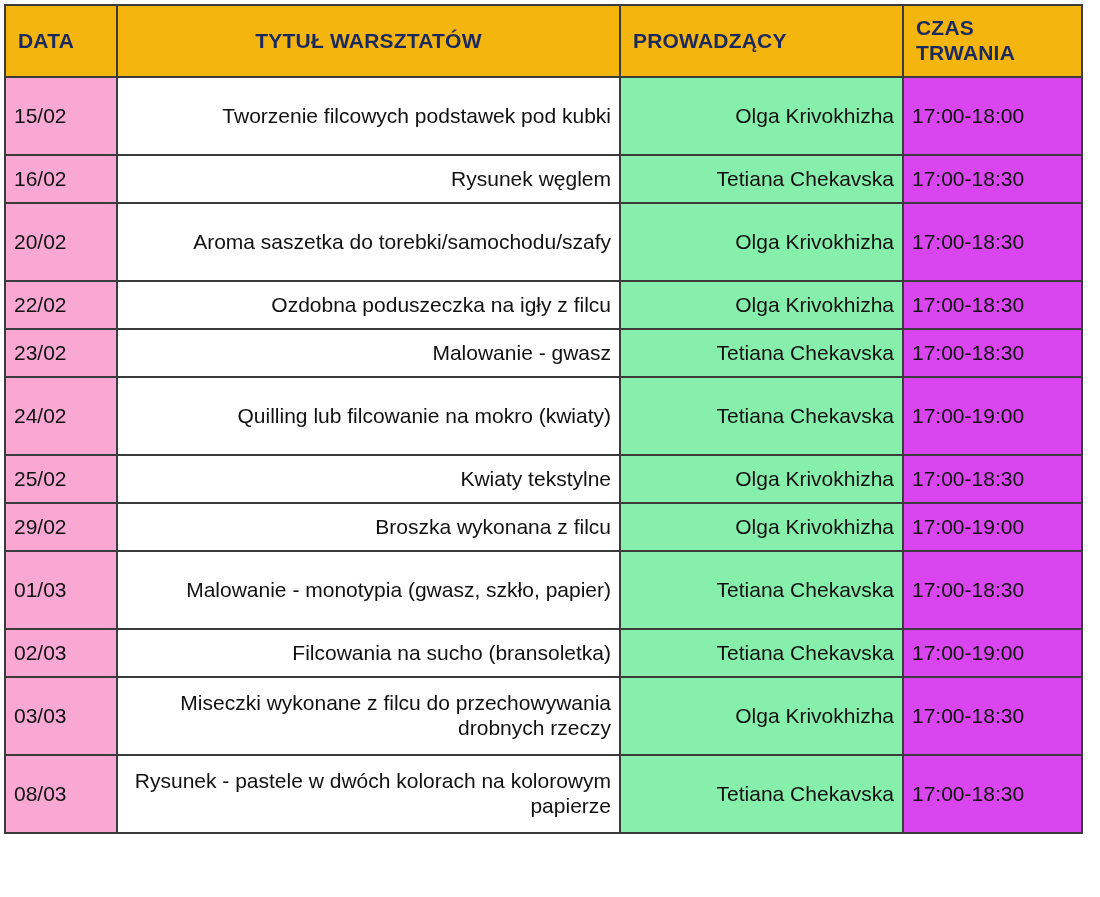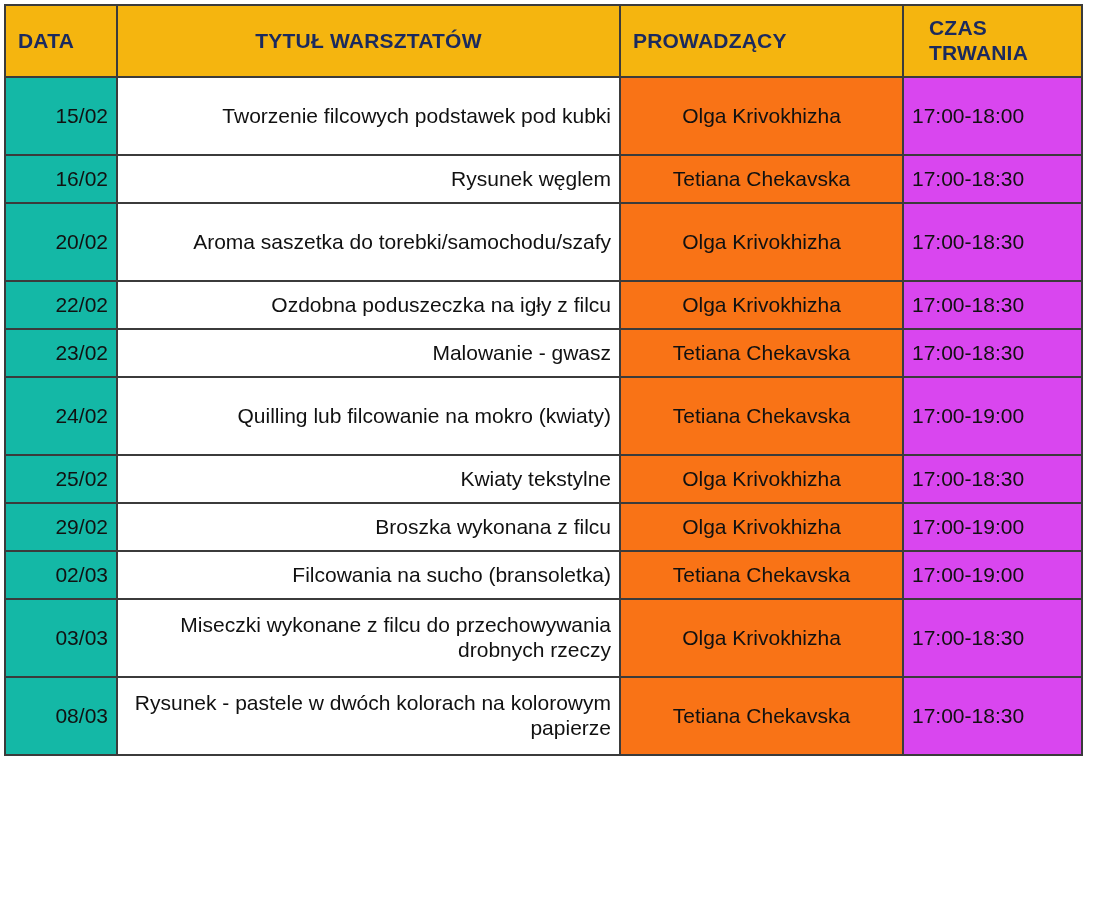--- a/index.html
+++ b/index.html
@@ -34,38 +34,38 @@
     background: #f5b50f;
     color: #1b2a5e;
     font-weight: bold;
     font-size: 22px;
     letter-spacing: 0.2px;
     height: 62px;
   }
   thead th.h-date { text-align: left; padding-left: 12px; }
   thead th.h-title { text-align: center; }
   thead th.h-host { text-align: left; padding-left: 12px; }
-  thead th.h-time { text-align: left; padding-left: 25px; }
+  thead th.h-time { text-align: left; padding-left: 12px; }
 
   td.cell-date {
-    background: #14b8a6;
+    background: #f9a8d4;
     color: #111111;
-    text-align: right;
+    text-align: left;
     padding-left: 12px;
   }
   td.cell-title {
     background: #ffffff;
     color: #111111;
     text-align: right;
     padding-left: 12px;
   }
   td.cell-host {
-    background: #f97316;
+    background: #86efac;
     color: #111111;
-    text-align: center;
+    text-align: right;
     padding-left: 12px;
   }
   td.cell-time {
     background: #d946ef;
     color: #111111;
     text-align: left;
     padding-left: 12px;
   }
   tr.row-1line td { height: 38px; }
   tr.row-2line td { height: 68px; }
@@ -130,20 +130,26 @@
         <td class="cell-title">Kwiaty tekstylne</td>
         <td class="cell-host">Olga Krivokhizha</td>
         <td class="cell-time">17:00-18:30</td>
       </tr>
       <tr class="row-1line">
         <td class="cell-date">29/02</td>
         <td class="cell-title">Broszka wykonana z filcu</td>
         <td class="cell-host">Olga Krivokhizha</td>
         <td class="cell-time">17:00-19:00</td>
       </tr>
+      <tr class="row-2line">
+        <td class="cell-date">01/03</td>
+        <td class="cell-title">Malowanie - monotypia (gwasz, szkło, papier)</td>
+        <td class="cell-host">Tetiana Chekavska</td>
+        <td class="cell-time">17:00-18:30</td>
+      </tr>
       <tr class="row-1line">
         <td class="cell-date">02/03</td>
         <td class="cell-title">Filcowania na sucho (bransoletka)</td>
         <td class="cell-host">Tetiana Chekavska</td>
         <td class="cell-time">17:00-19:00</td>
       </tr>
       <tr class="row-2line">
         <td class="cell-date">03/03</td>
         <td class="cell-title">Miseczki wykonane z filcu do przechowywania drobnych rzeczy</td>
         <td class="cell-host">Olga Krivokhizha</td>

